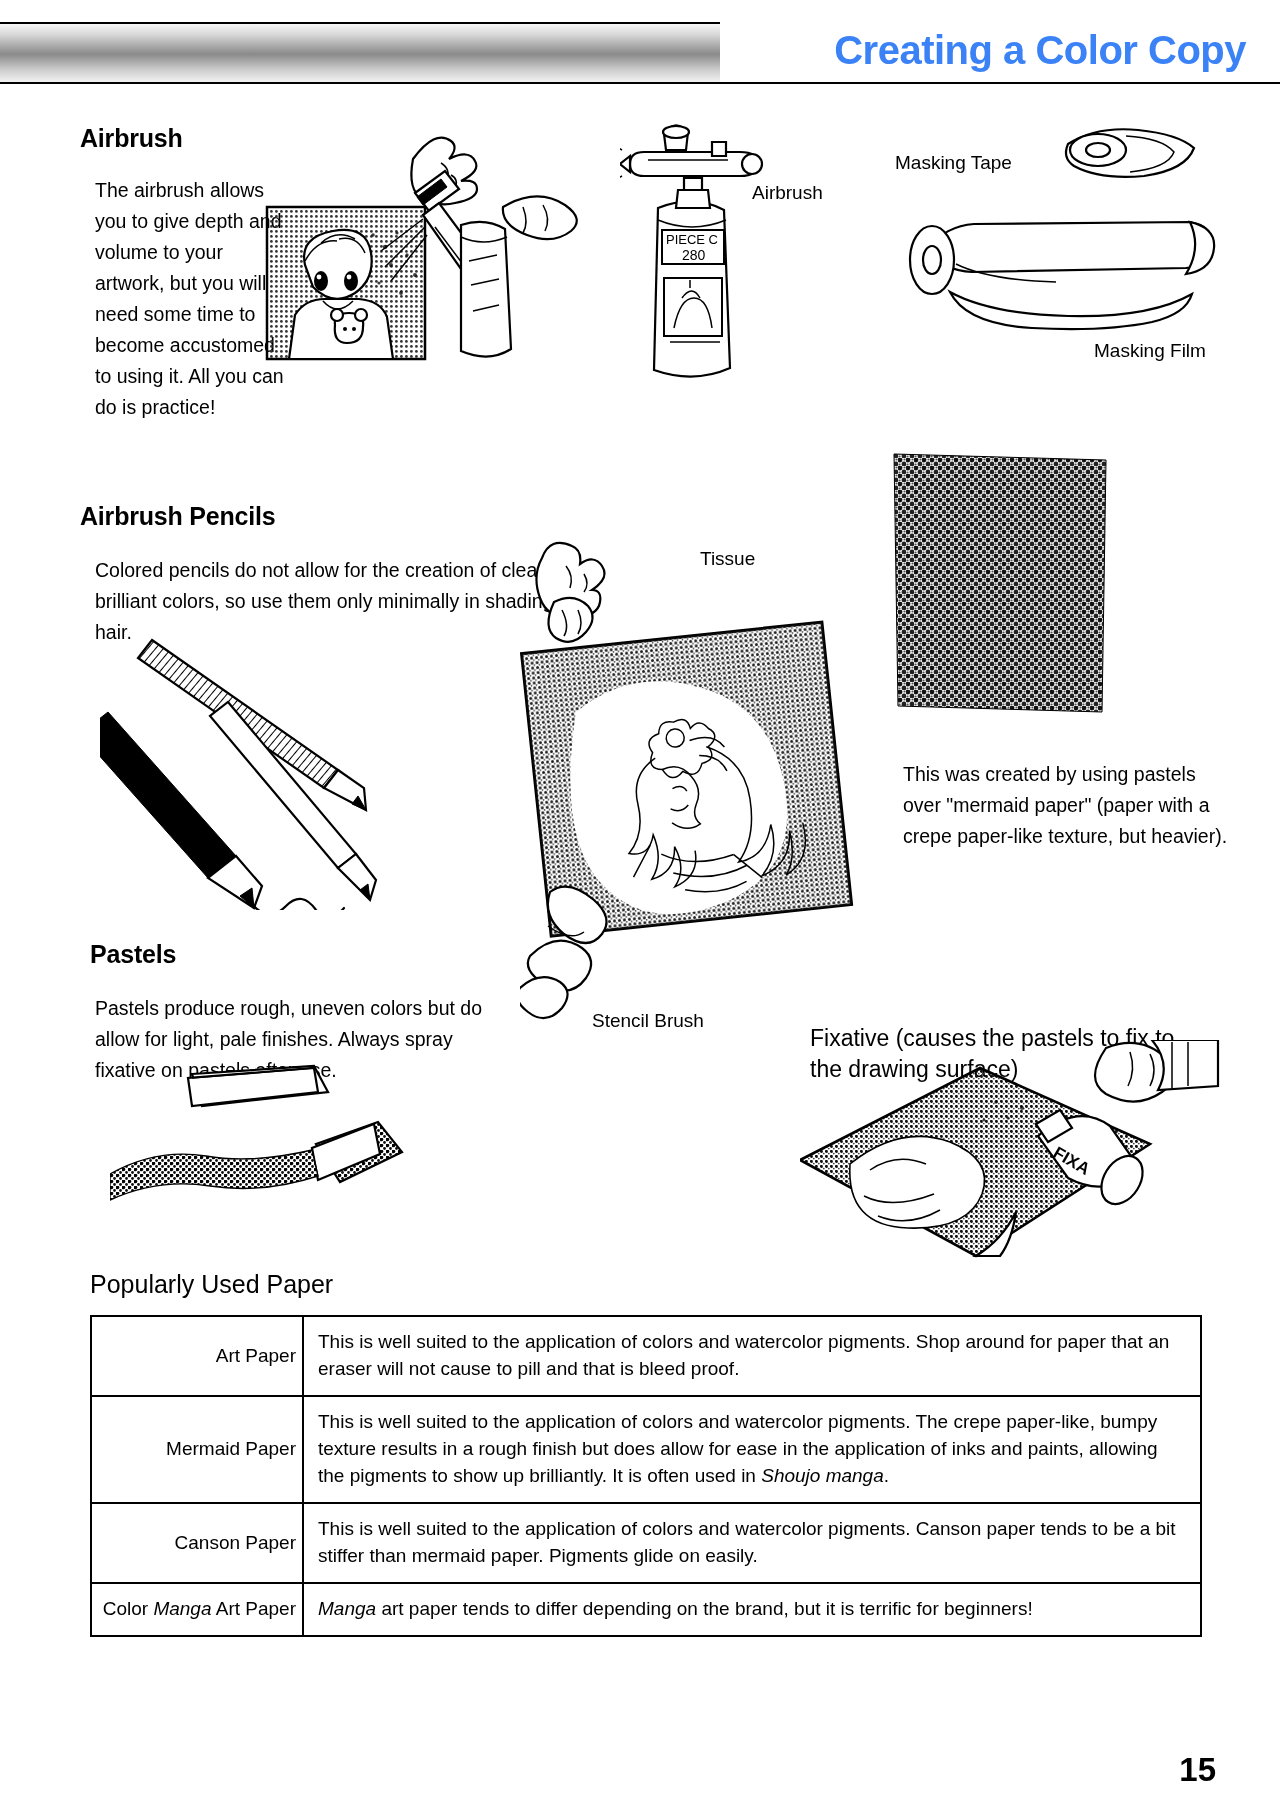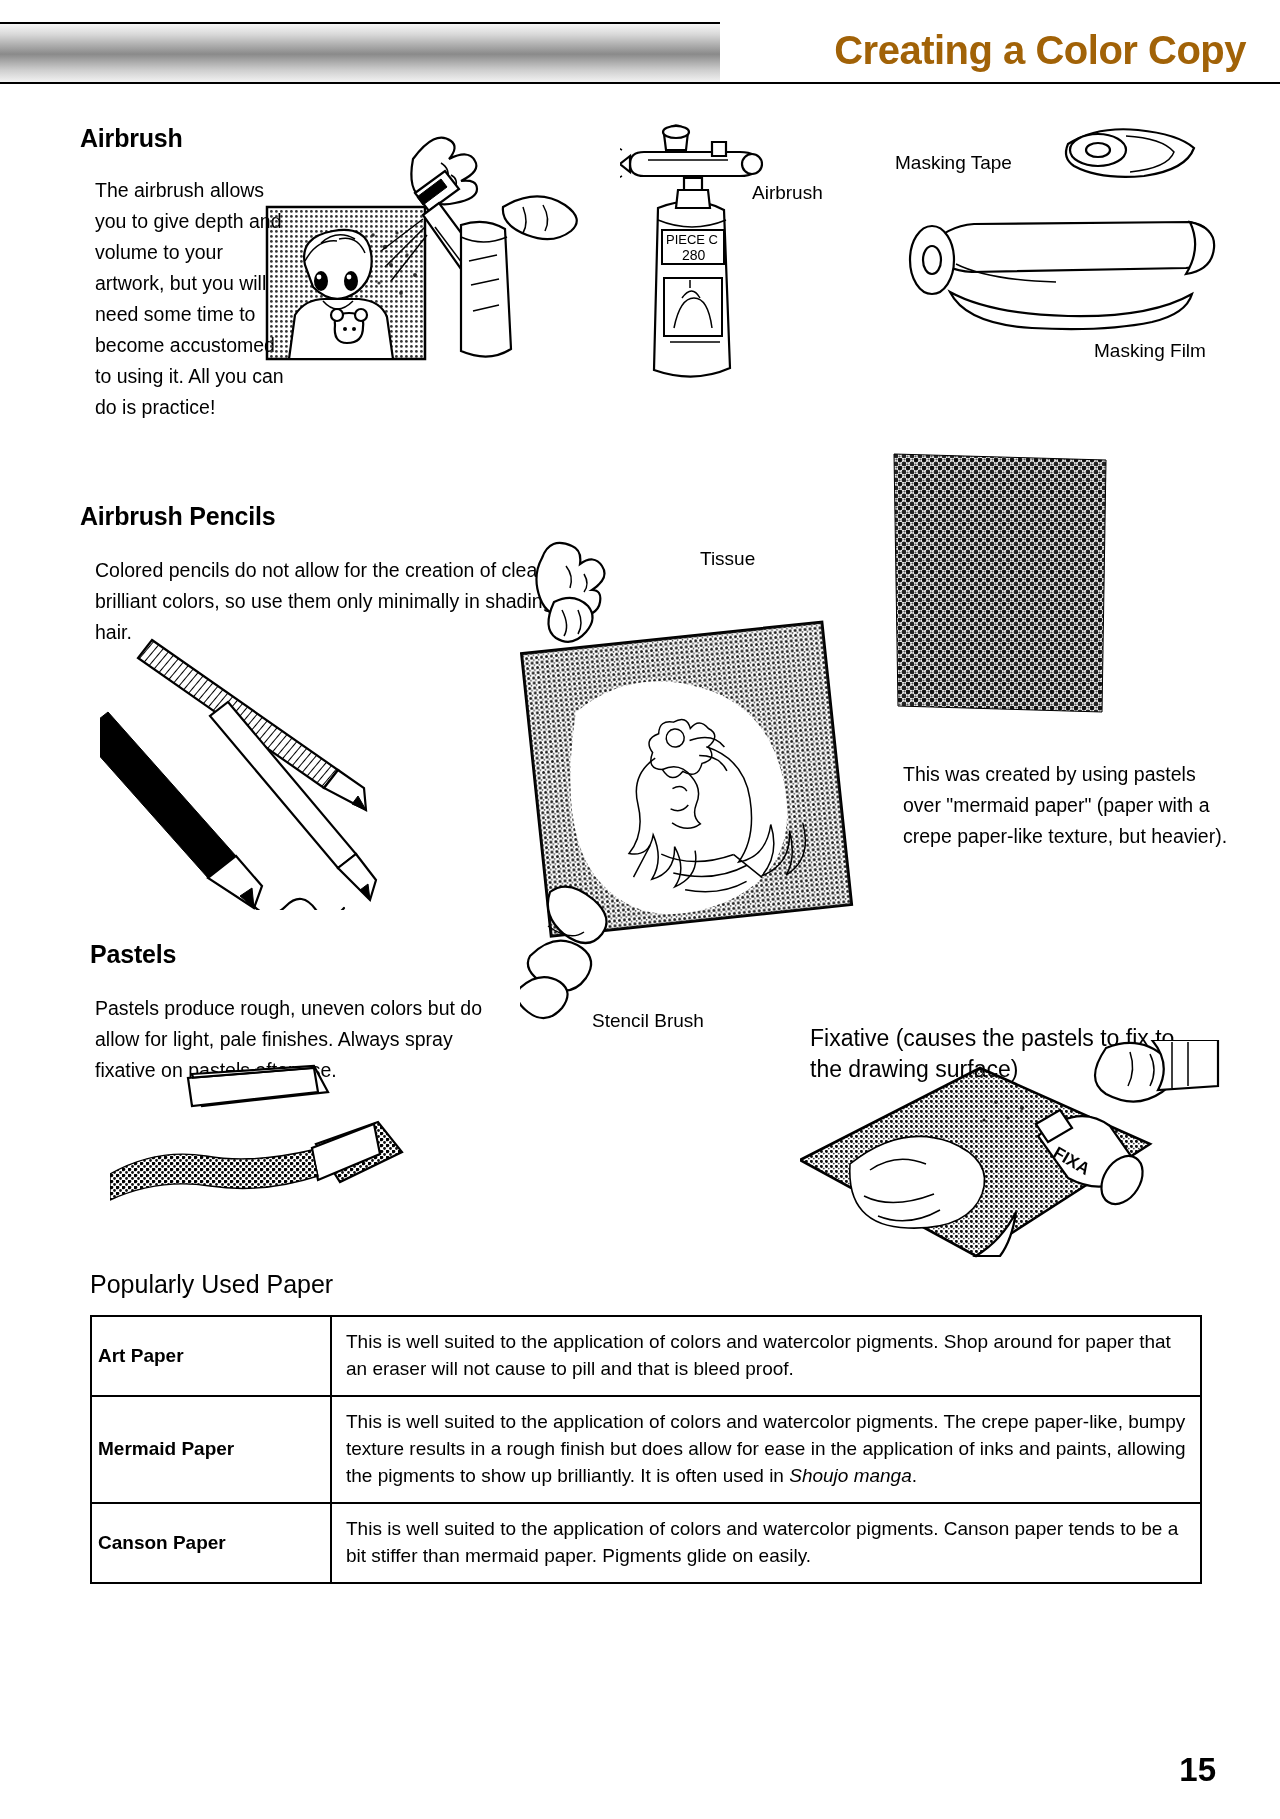--- a/index.html
+++ b/index.html
@@ -22,21 +22,21 @@
     background: linear-gradient(to bottom, #f7f7f7 0%, #d8d8d8 18%, #8a8a8a 52%, #cfcfcf 80%, #f2f2f2 100%);
     border-top: 2px solid #000;
     border-bottom: 2px solid #000;
   }
   .header-title {
     position: absolute;
     right: 34px; top: 28px;
     font-size: 40px;
     font-weight: bold;
     letter-spacing: -0.5px;
-    color: #a16207;
+    color: #3b82f6;
     z-index: 5;
     white-space: nowrap;
   }
   .header-white-block {
     position: absolute;
     right: 0; top: 22px;
     width: 560px; height: 62px;
     background: #ffffff;
     border-bottom: 2px solid #000;
   }
@@ -86,23 +86,23 @@
     table-layout: fixed;
   }
   table.paper td {
     border: 2px solid #000;
     padding: 11px 14px 13px 14px;
     font-size: 19px;
     line-height: 27px;
     vertical-align: top;
   }
   table.paper td.name {
-    width: 240px;
-    text-align: left;
-    font-weight: bold;
+    width: 212px;
+    text-align: right;
+    font-weight: normal;
     vertical-align: middle;
     padding-left: 6px; padding-right: 6px;
   }
   .ital { font-style: italic; }
 
   #page-number {
     position: absolute;
     right: 64px; bottom: 30px;
     font-size: 33px; font-weight: bold;
   }
@@ -384,16 +384,20 @@
       <td>This is well suited to the application of colors and watercolor pigments. Shop around for paper that an eraser will not cause to pill and that is bleed proof.</td>
     </tr>
     <tr>
       <td class="name">Mermaid Paper</td>
       <td><span>This is well suited to the application of colors and watercolor pigments. The crepe paper-like, bumpy texture results in a rough finish but does allow for ease in the application of inks and paints, allowing the pigments to show up brilliantly. It is often used in </span><span class="ital">Shoujo manga</span><span>.</span></td>
     </tr>
     <tr>
       <td class="name">Canson Paper</td>
       <td>This is well suited to the application of colors and watercolor pigments. Canson paper tends to be a bit stiffer than mermaid paper. Pigments glide on easily.</td>
     </tr>
+    <tr>
+      <td class="name"><span>Color </span><span class="ital">Manga</span><span> Art Paper</span></td>
+      <td><span class="ital">Manga</span><span> art paper tends to differ depending on the brand, but it is terrific for beginners!</span></td>
+    </tr>
   </tbody>
 </table>
 
 <div id="page-number">15</div>
 
 </body></html>

